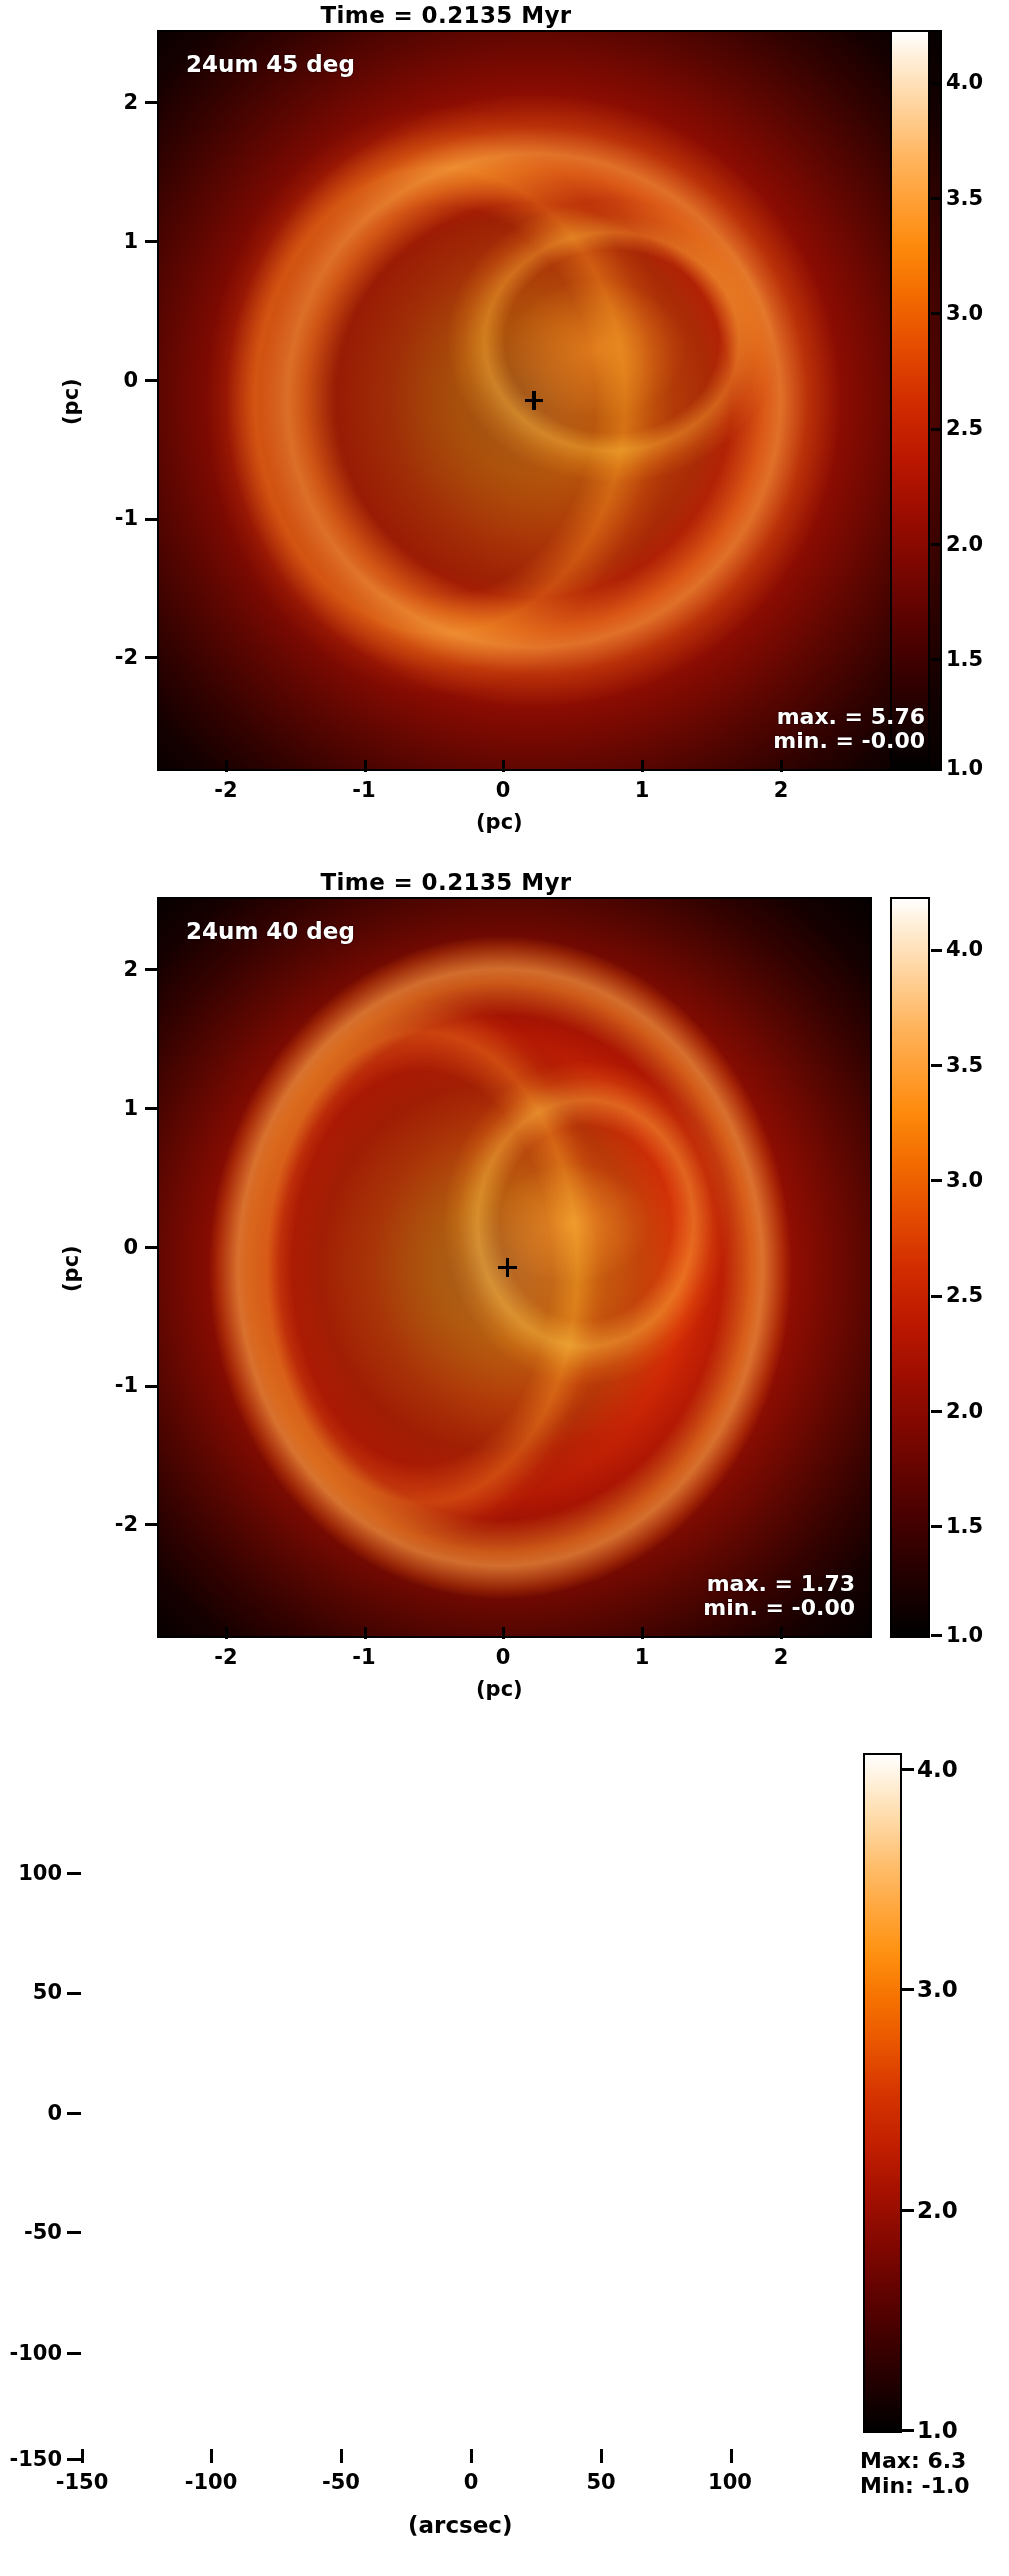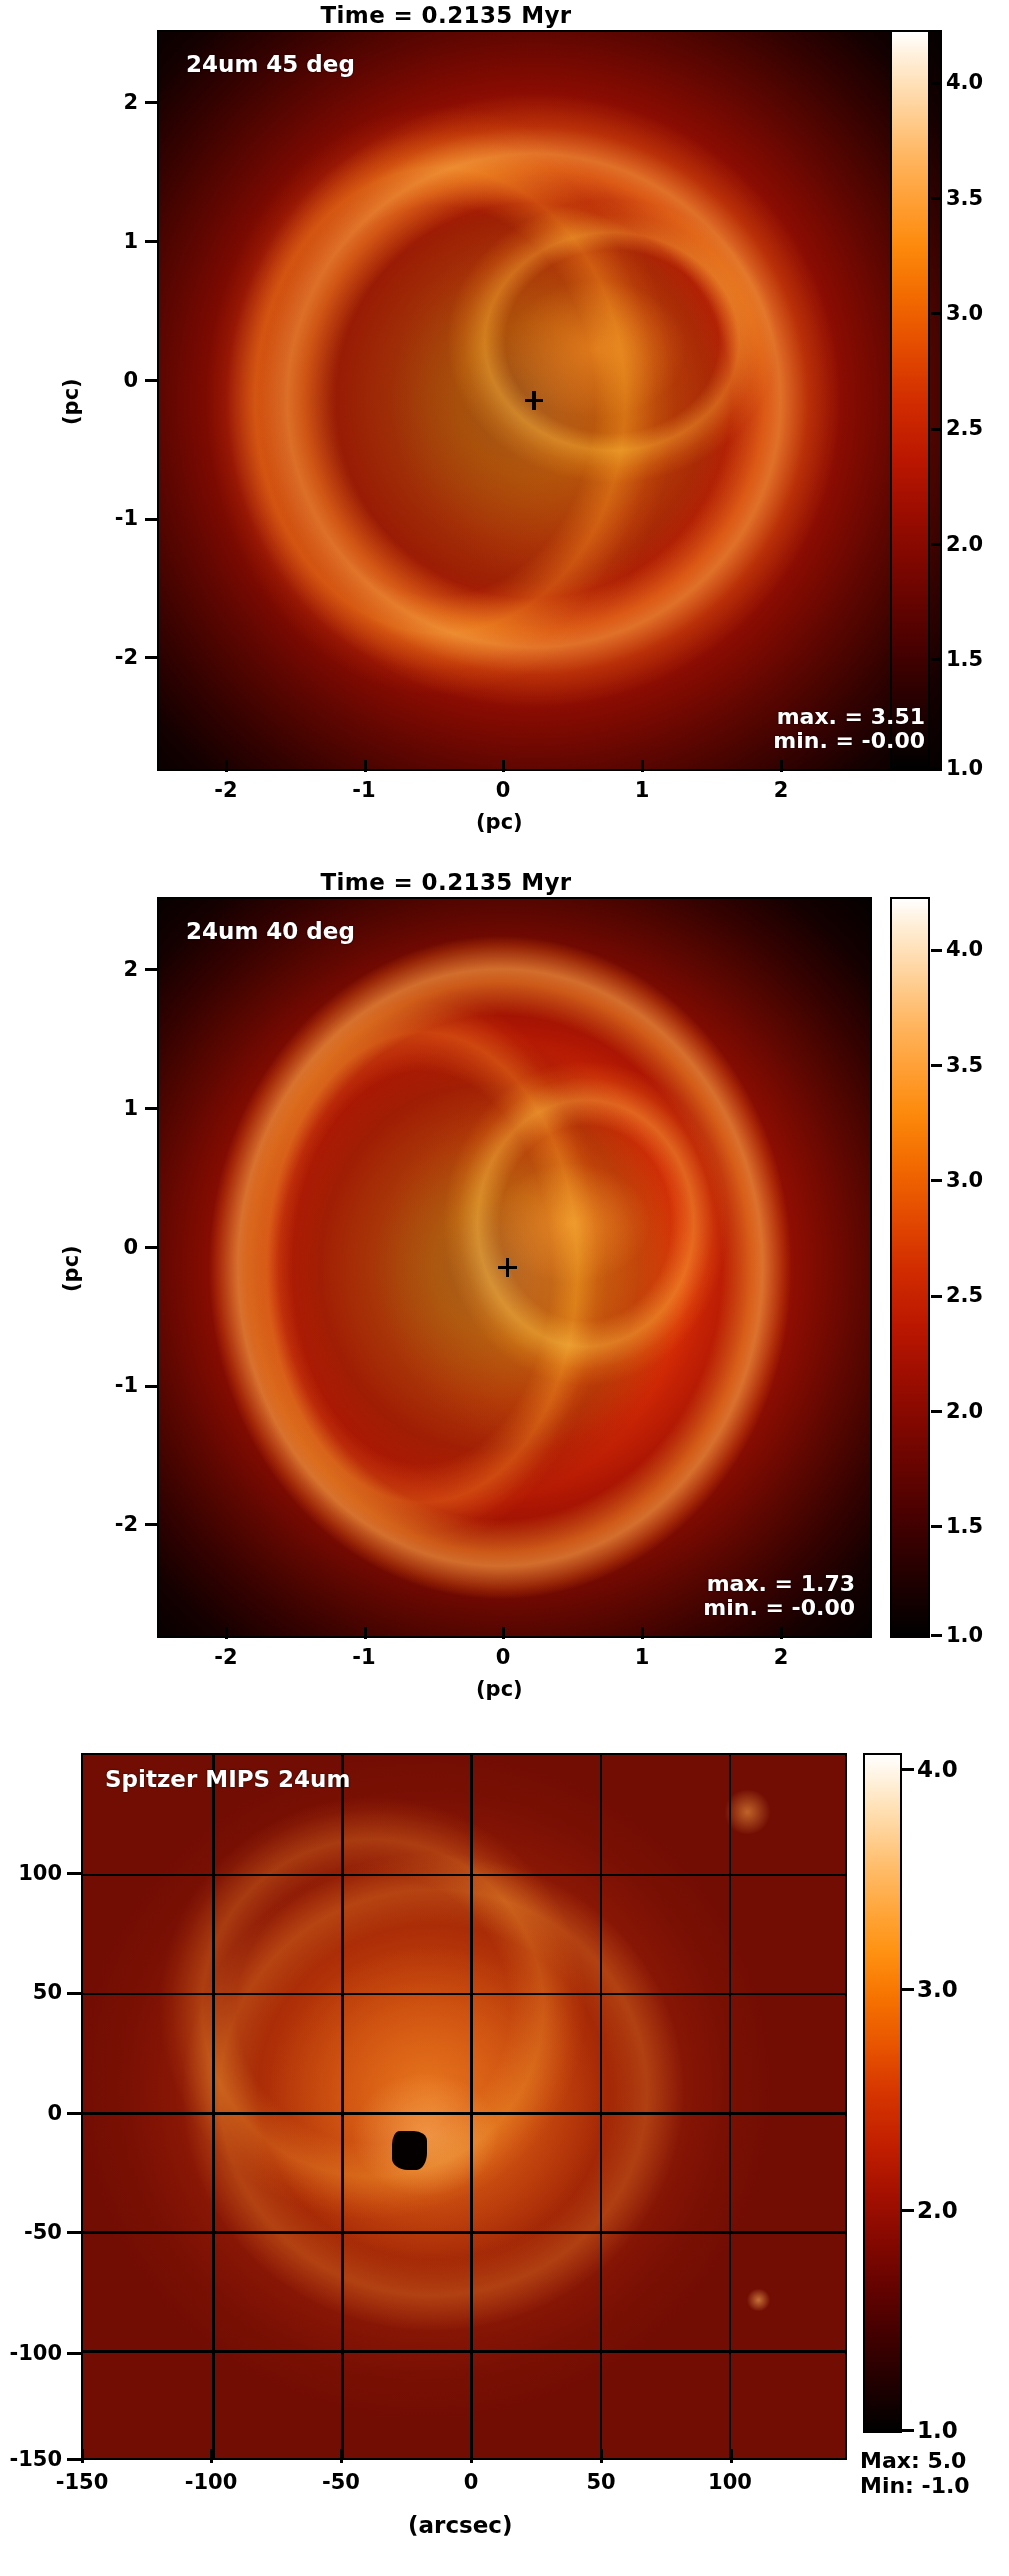--- a/index.html
+++ b/index.html
@@ -62,21 +62,21 @@
         mix-blend-mode:screen;"></div>
       <div class="imglayer" style="
         background:radial-gradient(ellipse 30% 40% at 36% 50%, rgba(0,0,0,0) 0%, rgba(0,0,0,0) 66%, rgba(255,120,25,.42) 79%, rgba(255,100,15,.10) 92%, rgba(0,0,0,0) 100%);
         mix-blend-mode:screen;"></div>
 
       <div class="corner-label" style="left:27px;top:18.5px;">24um 45 deg</div>
 
       <div class="plusmark" style="left:calc(48% - 9.3px);top:calc(50% - 9.3px);width:18.5px;height:18.5px;"></div>
 
       <div class="stat-label" style="right:15px;bottom:15px;">
-        <div>max. = 3.51</div>
+        <div>max. = 5.76</div>
         <div>min. = -0.00</div>
       </div>
     </div>
 
     <div>
       <div class="tk" style="left:225px;top:760px;width:2.5px;height:11.8px;"></div>
       <div class="tk" style="left:364px;top:760px;width:2.5px;height:11.8px;"></div>
       <div class="tk" style="left:502px;top:760px;width:2.5px;height:11.8px;"></div>
       <div class="tk" style="left:641px;top:760px;width:2.5px;height:11.8px;"></div>
       <div class="tk" style="left:780px;top:760px;width:2.5px;height:11.8px;"></div>
@@ -199,51 +199,20 @@
       <div class="cbtl" style="left:946px;top:313px;">3.0</div>
       <div class="cbtl" style="left:946px;top:428px;">2.5</div>
       <div class="cbtl" style="left:946px;top:544px;">2.0</div>
       <div class="cbtl" style="left:946px;top:659px;">1.5</div>
       <div class="cbtl" style="left:946px;top:768px;">1.0</div>
     </div>
   </div>
 
   <div class="panel" style="left:0;top:1729px;width:1010px;height:847px;">
 
-    <div class="imgbox" style="left:81px;top:23.6px;width:766px;height:707px;">
-      <div class="imglayer" style="
-        background:
-          radial-gradient(ellipse 12% 11% at 45% 54%, rgba(255,190,110,.50) 0%, rgba(255,150,50,0) 80%),
-          radial-gradient(ellipse 26% 27% at 46% 50%, rgba(255,150,45,.40) 0%, rgba(255,130,25,0) 85%),
-          radial-gradient(ellipse 46% 48% at 45% 47%, #d65e12 0%, #c8480c 22%, #b23208 42%, #9c2205 58%, #881605 72%, #7a1004 85%, #720d03 100%),
-          #6e0c03;
-      "></div>
-      <div class="imglayer" style="
-        background:radial-gradient(ellipse 28% 30% at 38% 36%, rgba(0,0,0,0) 0%, rgba(0,0,0,0) 64%, rgba(255,140,40,.30) 80%, rgba(255,120,25,.08) 94%, rgba(0,0,0,0) 100%);
-        mix-blend-mode:screen;"></div>
-      <div class="imglayer" style="
-        background:radial-gradient(ellipse 33% 34% at 46% 48%, rgba(0,0,0,0) 0%, rgba(0,0,0,0) 70%, rgba(255,150,50,.26) 85%, rgba(0,0,0,0) 100%);
-        mix-blend-mode:screen;"></div>
-      <div style="position:absolute;left:40.5%;top:53.5%;width:35px;height:39px;background:#050000;border-radius:22% 38% 30% 45%/35% 25% 45% 30%;"></div>
-      <div style="position:absolute;left:84%;top:5%;width:49px;height:44px;border-radius:50%;background:radial-gradient(circle,rgba(255,170,70,.55) 0%,rgba(255,140,40,0) 70%);"></div>
-      <div style="position:absolute;left:87%;top:76%;width:25px;height:22px;border-radius:50%;background:radial-gradient(circle,rgba(255,180,90,.6) 0%,rgba(255,140,40,0) 70%);"></div>
-
-      <div class="gridline" style="left:16.95%;top:0;width:2.5px;height:100%;"></div>
-      <div class="gridline" style="left:33.9%;top:0;width:2.5px;height:100%;"></div>
-      <div class="gridline" style="left:50.85%;top:0;width:2.5px;height:100%;"></div>
-      <div class="gridline" style="left:67.8%;top:0;width:2.5px;height:100%;"></div>
-      <div class="gridline" style="left:84.75%;top:0;width:2.5px;height:100%;"></div>
-      <div class="gridline" style="left:0;top:16.95%;width:100%;height:2.5px;"></div>
-      <div class="gridline" style="left:0;top:33.9%;width:100%;height:2.5px;"></div>
-      <div class="gridline" style="left:0;top:50.85%;width:100%;height:2.5px;"></div>
-      <div class="gridline" style="left:0;top:67.8%;width:100%;height:2.5px;"></div>
-      <div class="gridline" style="left:0;top:84.75%;width:100%;height:2.5px;"></div>
-
-      <div class="corner-label" style="left:22px;top:11.8px;">Spitzer MIPS 24um</div>
-    </div>
 
     <div>
       <div class="tk" style="left:81px;top:720px;width:2.5px;height:13.5px;"></div>
       <div class="tk" style="left:210px;top:720px;width:2.5px;height:13.5px;"></div>
       <div class="tk" style="left:340px;top:720px;width:2.5px;height:13.5px;"></div>
       <div class="tk" style="left:470px;top:720px;width:2.5px;height:13.5px;"></div>
       <div class="tk" style="left:600px;top:720px;width:2.5px;height:13.5px;"></div>
       <div class="tk" style="left:730px;top:720px;width:2.5px;height:13.5px;"></div>
       <div class="xtl" style="left:82px;top:741px;">-150</div>
       <div class="xtl" style="left:211px;top:741px;">-100</div>
@@ -277,19 +246,19 @@
       <div class="cbtick" style="left:902px;top:259px;width:11.8px;"></div>
       <div class="cbtick" style="left:902px;top:480px;width:11.8px;"></div>
       <div class="cbtick" style="left:902px;top:700px;width:11.8px;"></div>
       <div class="cbtl" style="left:917px;top:40px;font-size:23px;">4.0</div>
       <div class="cbtl" style="left:917px;top:260px;font-size:23px;">3.0</div>
       <div class="cbtl" style="left:917px;top:481px;font-size:23px;">2.0</div>
       <div class="cbtl" style="left:917px;top:701px;font-size:23px;">1.0</div>
     </div>
 
     <div class="cbstat" style="left:860px;top:720px;">
-      <div>Max: 5.0</div>
+      <div>Max: 6.3</div>
       <div>Min: -1.0</div>
     </div>
   </div>
 
 </div>
 
 
 </body></html>

